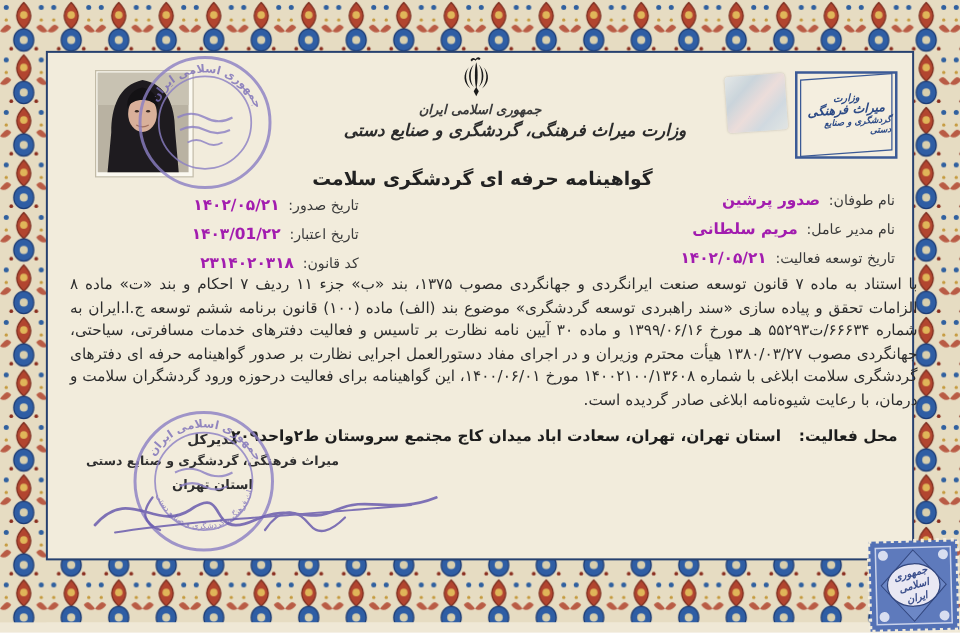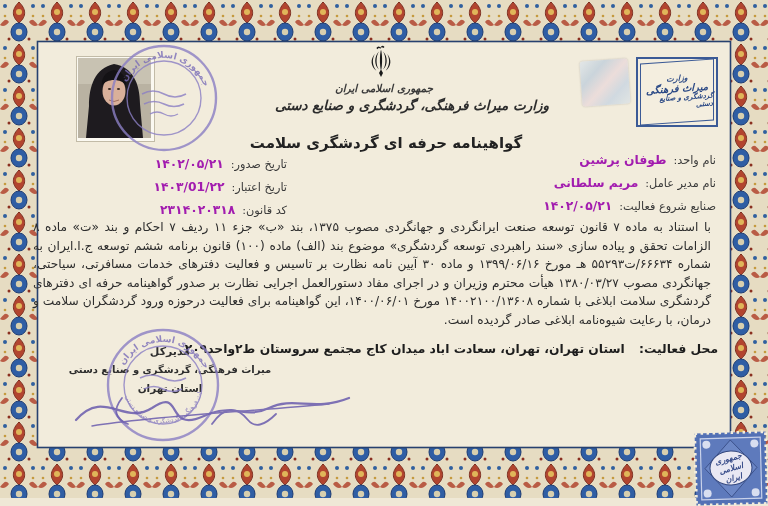--- a/index.html
+++ b/index.html
@@ -19,21 +19,21 @@
   
   .photo-frame{left:76px;top:56px;width:75px;height:82px;background:#fbf9f1;
     border:1px solid #c2bba7;padding:1px;}
 
   
   .frow{direction:rtl;display:flex;align-items:baseline;gap:7px;white-space:nowrap;}
   .flabel{font-size:11.3px;color:#3a3a3a;}
   .fvalue{font-size:12.3px;font-weight:700;color:#a21caf;}
 
   
-  .bodytxt{left:33px;top:218px;width:678px;direction:rtl;text-align:justify;
+  .bodytxt{left:56px;top:218px;width:678px;direction:rtl;text-align:justify;
     font-size:12.2px;line-height:18.5px;font-weight:500;color:#2d2d2d;}
   .locline{right:50px;top:311px;width:672px;direction:rtl;font-size:12.3px;
     font-weight:700;color:#1d1d1d;white-space:nowrap;margin-top:31px;}
   .locline .loclabel{margin-left:10px;}
 
   
   .sigblock{left:58px;top:345px;width:224px;text-align:center;direction:rtl;color:#2e2e2e;}
   .sigblock .s1{font-size:11px;font-weight:700;margin-bottom:6px;}
   .sigblock .s2{font-size:10px;font-weight:700;margin-bottom:7px;white-space:nowrap;}
   .sigblock .s3{font-size:10.5px;font-weight:700;}
@@ -140,29 +140,29 @@
   <div class="abs z2 frow" style="right:481px;top:180px;">
     <span class="flabel">تاریخ اعتبار:</span>
     <span class="fvalue">۱۴۰۳/01/۲۲</span>
   </div>
   <div class="abs z2 frow" style="right:481px;top:203px;">
     <span class="flabel">کد قانون:</span>
     <span class="fvalue">۲۳۱۴۰۲۰۳۱۸</span>
   </div>
 
   <div class="abs z2 frow" style="right:52px;top:153px;">
-    <span class="flabel">نام واحد:</span>
-    <span class="fvalue">طوفان پرشین</span>
+    <span class="flabel">نام طوفان:</span>
+    <span class="fvalue">صدور پرشین</span>
   </div>
   <div class="abs z2 frow" style="right:52px;top:176px;">
     <span class="flabel">نام مدیر عامل:</span>
     <span class="fvalue">مریم سلطانی</span>
   </div>
   <div class="abs z2 frow" style="right:52px;top:199px;">
-    <span class="flabel">صنایع شروع فعالیت:</span>
+    <span class="flabel">تاریخ توسعه فعالیت:</span>
     <span class="fvalue">۱۴۰۲/۰۵/۲۱</span>
   </div>
 
   <div class="abs z2 bodytxt">با استناد به ماده ۷ قانون توسعه صنعت ایرانگردی و جهانگردی مصوب ۱۳۷۵، بند «ب» جزء ۱۱ ردیف ۷ احکام و بند «ت» ماده ۸ الزامات تحقق و پیاده سازی «سند راهبردی توسعه گردشگری» موضوع بند (الف) ماده (۱۰۰) قانون برنامه ششم توسعه ج.ا.ایران به شماره ۶۶۶۳۴/ت۵۵۲۹۳ هـ مورخ ۱۳۹۹/۰۶/۱۶ و ماده ۳۰ آیین نامه نظارت بر تاسیس و فعالیت دفترهای خدمات مسافرتی، سیاحتی، جهانگردی مصوب ۱۳۸۰/۰۳/۲۷ هیأت محترم وزیران و در اجرای مفاد دستورالعمل اجرایی نظارت بر صدور گواهینامه حرفه ای دفترهای گردشگری سلامت ابلاغی با شماره ۱۴۰۰۲۱۰۰/۱۳۶۰۸ مورخ ۱۴۰۰/۰۶/۰۱، این گواهینامه برای فعالیت درحوزه ورود گردشگران سلامت و درمان، با رعایت شیوه‌نامه ابلاغی صادر گردیده است.</div>
 
   <div class="abs z2 locline">
     <span class="loclabel">محل فعالیت:</span>
     <span>استان تهران، تهران، سعادت اباد میدان کاج مجتمع سروستان ط۲واحد۲۰۹</span>
   </div>
 

